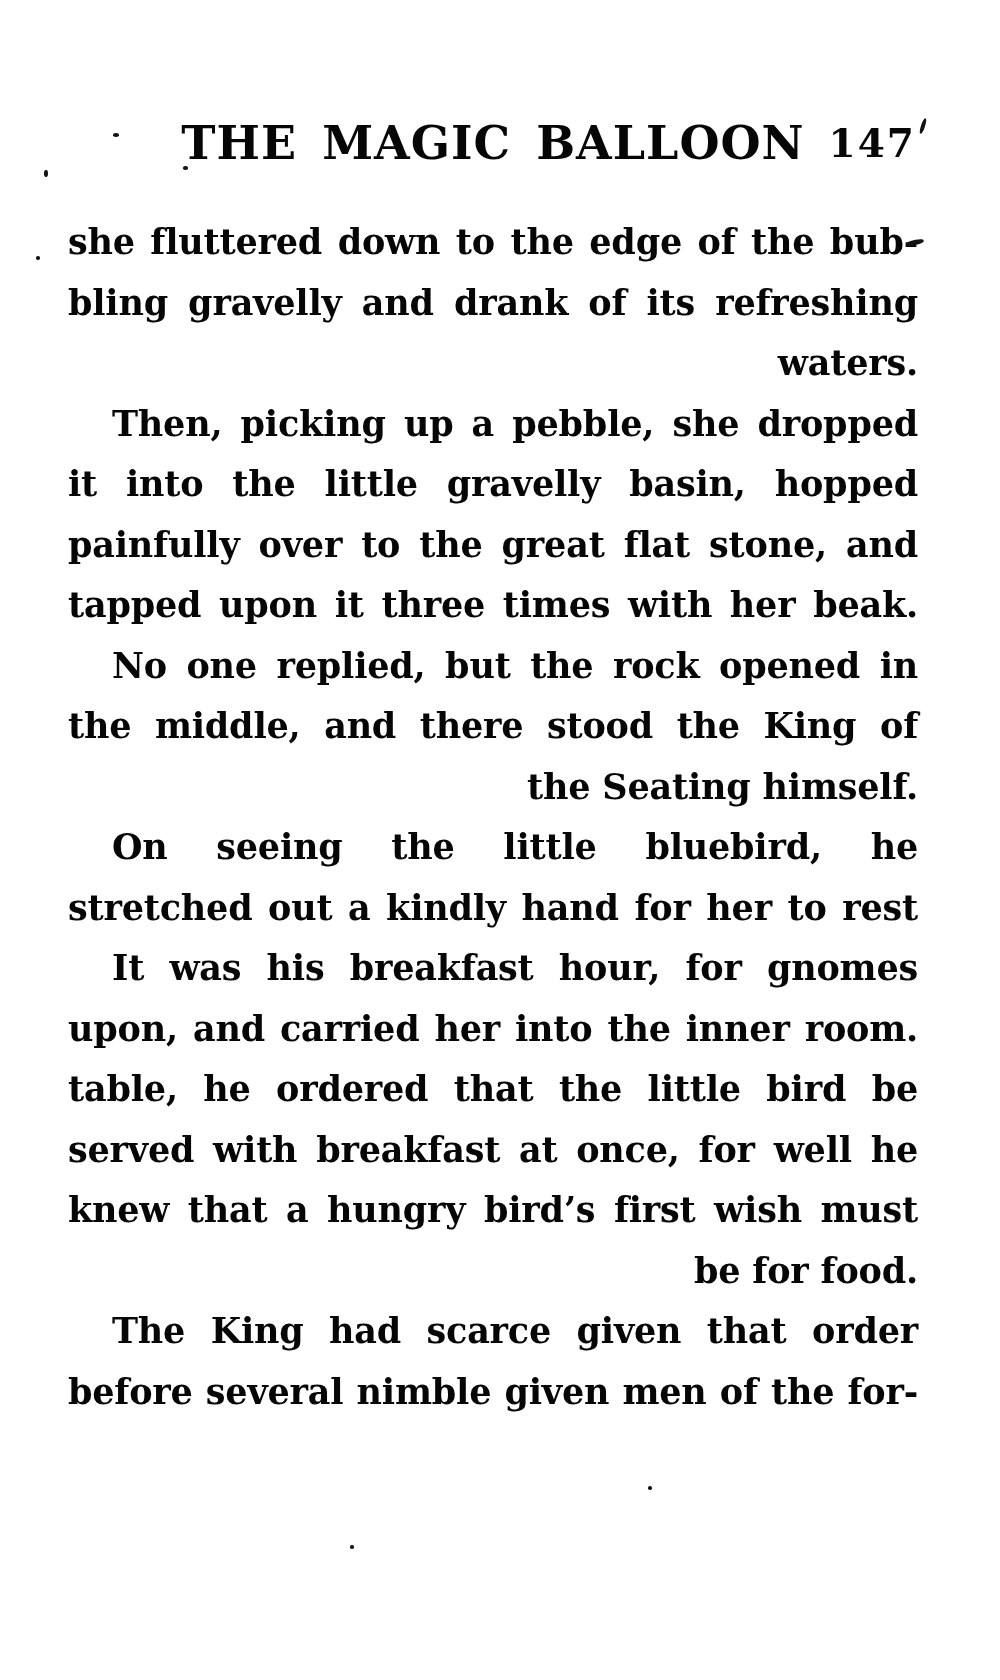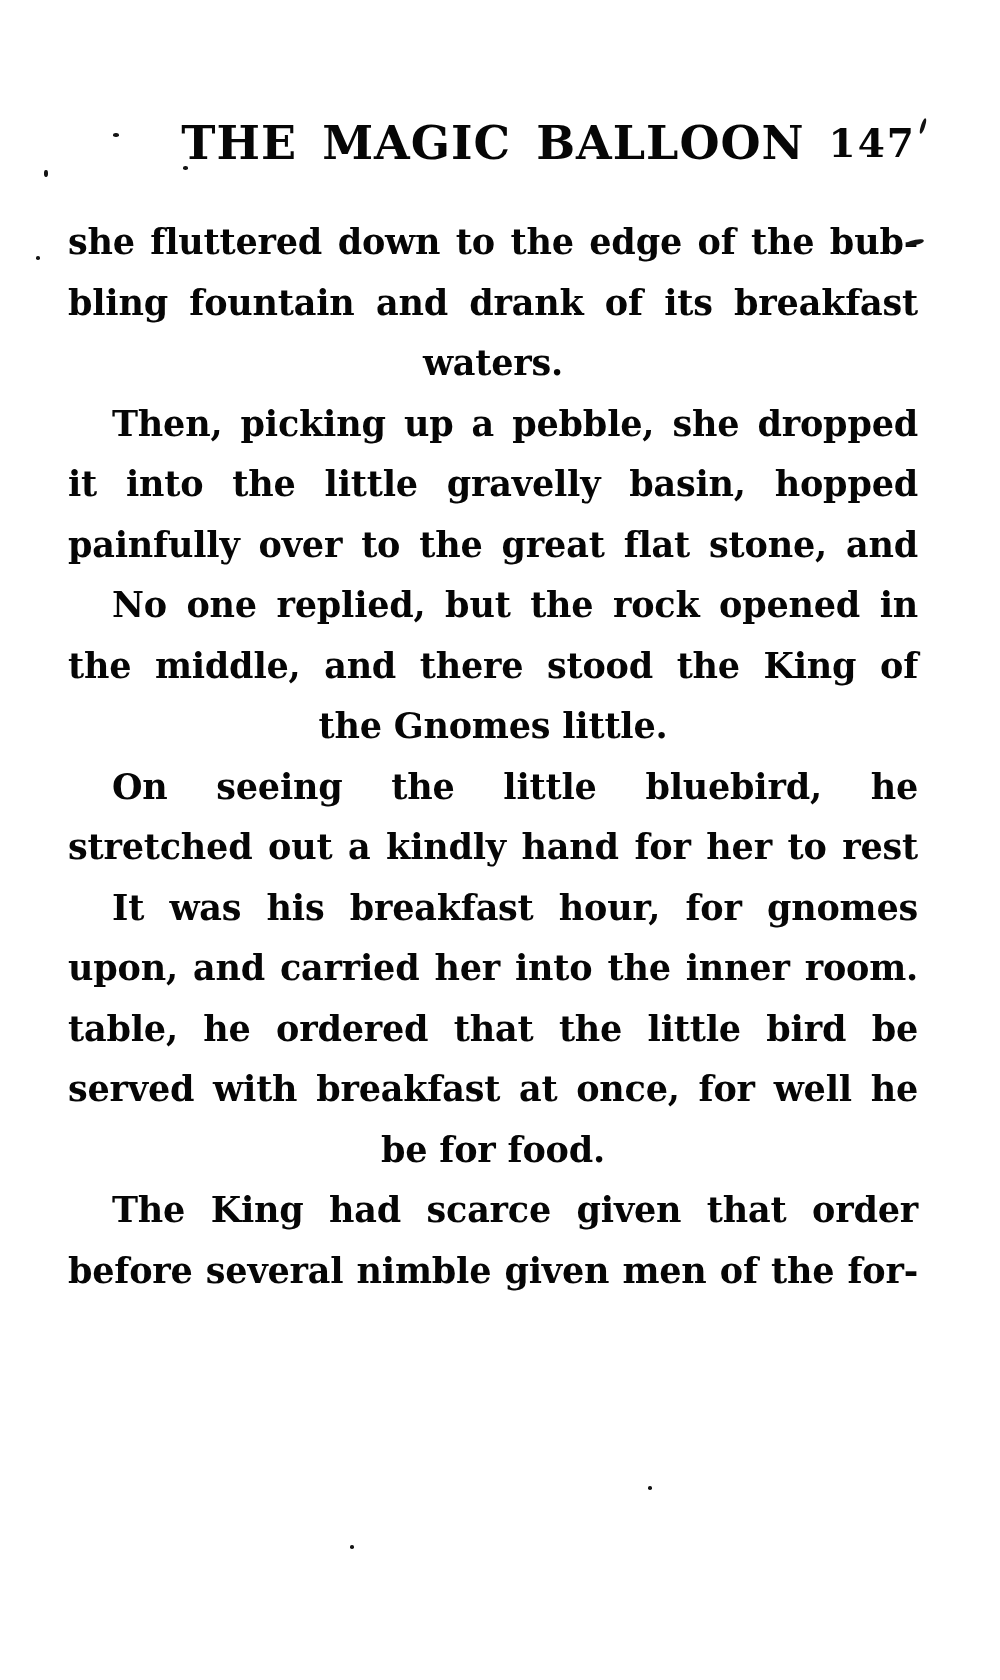--- a/index.html
+++ b/index.html
@@ -43,21 +43,21 @@
     top: 212px;
     left: 68px;
     width: 850px;
   }
   .line {
     height: 60.5px;
     line-height: 60.5px;
     font-size: 35px;
     font-weight: bold;
     letter-spacing: -0.2px;
-    text-align: center;
+    text-align: right;
   }
   .line.j {
     text-align: justify;
     text-align-last: justify;
   }
   .line.indent {
     text-indent: 44px;
   }
   .speck {
     position: absolute;
@@ -68,34 +68,36 @@
 </head>
 <body>
 
 <div class="page" style="background: rgb(255, 255, 255); color: rgb(6, 6, 6);">
   <div class="running-header">
     <div class="page-title">THE MAGIC BALLOON</div>
     <div class="page-number">147</div>
   </div>
   <div class="body-text">
       <div class="line j">she fluttered down to the edge of the bub-</div>
-      <div class="line j">bling fountain and drank of its breakfast</div>
+      <div class="line j">bling gravelly and drank of its refreshing</div>
       <div class="line">waters.</div>
       <div class="line j indent">Then, picking up a pebble, she dropped</div>
       <div class="line j">it into the little gravelly basin, hopped</div>
       <div class="line j">painfully over to the great flat stone, and</div>
+      <div class="line j">tapped upon it three times with her beak.</div>
       <div class="line j indent">No one replied, but the rock opened in</div>
       <div class="line j">the middle, and there stood the King of</div>
-      <div class="line">the Gnomes little.</div>
+      <div class="line">the Seating himself.</div>
       <div class="line j indent">On seeing the little bluebird, he</div>
       <div class="line j">stretched out a kindly hand for her to rest</div>
       <div class="line j indent">It was his breakfast hour, for gnomes</div>
       <div class="line j">upon, and carried her into the inner room.</div>
       <div class="line j">table, he ordered that the little bird be</div>
       <div class="line j">served with breakfast at once, for well he</div>
+      <div class="line j">knew that a hungry bird’s first wish must</div>
       <div class="line">be for food.</div>
       <div class="line j indent">The King had scarce given that order</div>
       <div class="line j">before several nimble given men of the for-</div>
     </div>
 <div class="speck" style="left: 921px; top: 118px; width: 4px; height: 16px; transform: rotate(18deg);"></div>
     <div class="speck" style="left: 906px; top: 240px; width: 18px; height: 5px; transform: rotate(-12deg);"></div>
     <div class="speck" style="left: 113px; top: 133px; width: 6px; height: 4px;"></div>
     <div class="speck" style="left: 183px; top: 166px; width: 5px; height: 4px;"></div>
     <div class="speck" style="left: 44px; top: 170px; width: 4px; height: 7px;"></div>
     <div class="speck" style="left: 36px; top: 256px; width: 4px; height: 4px;"></div>

